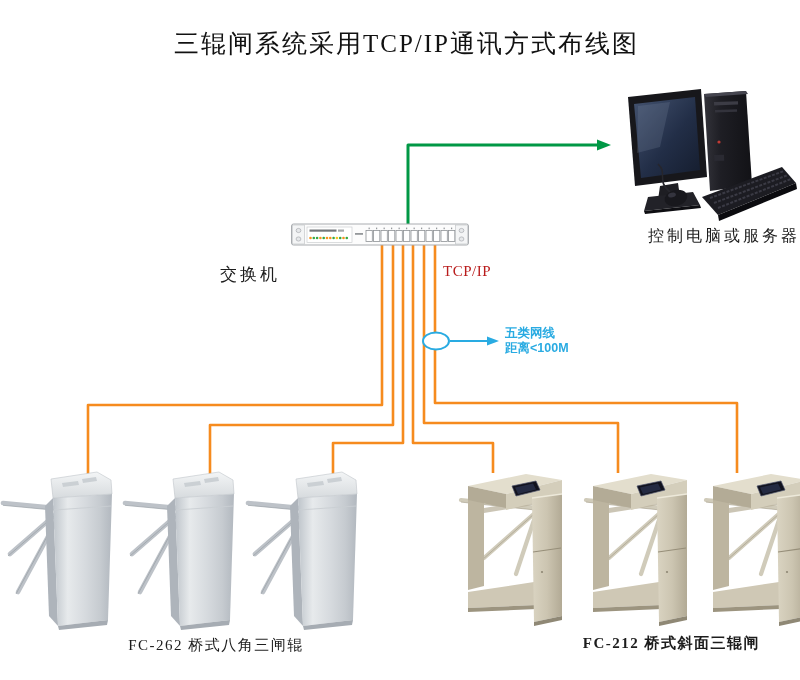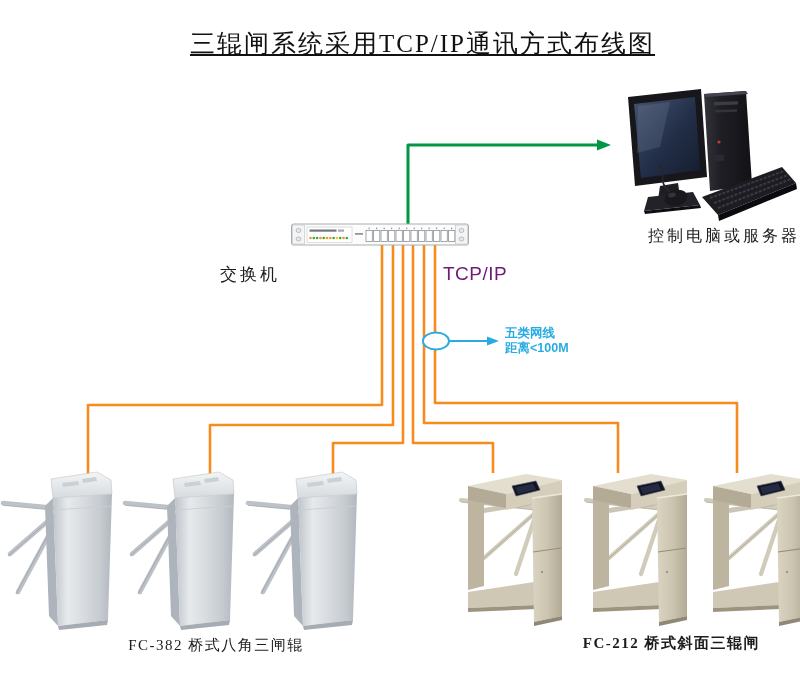--- a/index.html
+++ b/index.html
@@ -3,35 +3,34 @@
 <meta charset="utf-8">
 <style>
   html,body{margin:0;padding:0;}
   body{
     width:800px;height:680px;position:relative;overflow:hidden;
     background:#ffffff;
     font-family:"Liberation Serif", serif;
   }
   .abs{position:absolute;}
   #title{
-    left:190px;top:27px;
+    left:174px;top:27px;
     font-size:25px;letter-spacing:2px;white-space:nowrap;
     color:var(--title-text,#111);
     font-family:"Liberation Serif", serif;
-    text-decoration:underline;
   }
   .cn-label{
     color:var(--label-text,#1c1c1c);
     white-space:nowrap;
   }
   #switch-label{left:220px;top:227px;font-size:17px;letter-spacing:3px;margin-top:36px;}
   #computer-label{left:600px;top:226px;width:200px;text-align:right;font-size:16px;letter-spacing:3px;}
   #tcpip-label{
-    left:443px;top:263px;font-size:19px;color:#701a75;letter-spacing:.5px;
-    font-family:Liberation Sans, sans-serif;
+    left:443px;top:263px;font-size:15px;color:#b91c1c;letter-spacing:.5px;
+    font-family:Liberation Serif, serif;
   }
   #callout-text{
     left:505px;top:326px;
     font-family:"Liberation Sans", sans-serif;
     font-size:12.5px;font-weight:bold;line-height:15px;
     color:var(--callout-blue,#29abe2);
     white-space:nowrap;
   }
   #group-left-label{left:90px;top:636px;width:252px;text-align:center;font-size:15px;letter-spacing:1.5px;}
   #group-right-label{left:508px;top:634px;width:252px;text-align:right;font-size:15px;letter-spacing:1.5px;font-weight:bold;}
@@ -258,15 +257,15 @@
 
 <div id="tcpip-label" class="abs">TCP/IP</div>
 
 <div id="callout-text" class="abs">
   <div>五类网线</div>
   <div>距离&lt;100M</div>
 </div>
 
 <div id="computer-label" class="abs cn-label">控制电脑或服务器</div>
 
-<div id="group-left-label" class="abs cn-label">FC-382 桥式八角三闸辊</div>
+<div id="group-left-label" class="abs cn-label">FC-262 桥式八角三闸辊</div>
 
 <div id="group-right-label" class="abs cn-label">FC-212 桥式斜面三辊闸</div>
 
 </body></html>

